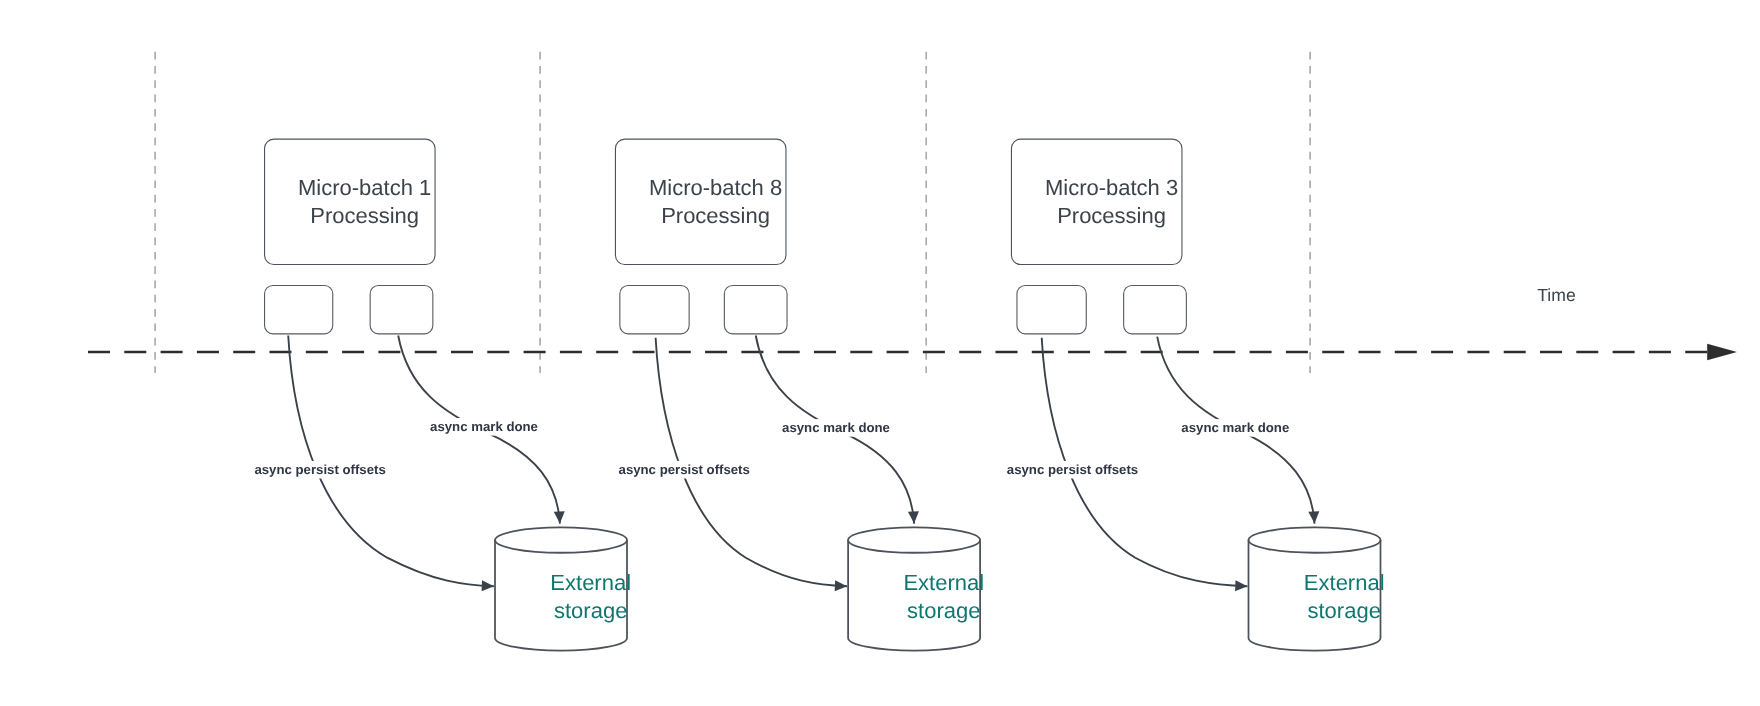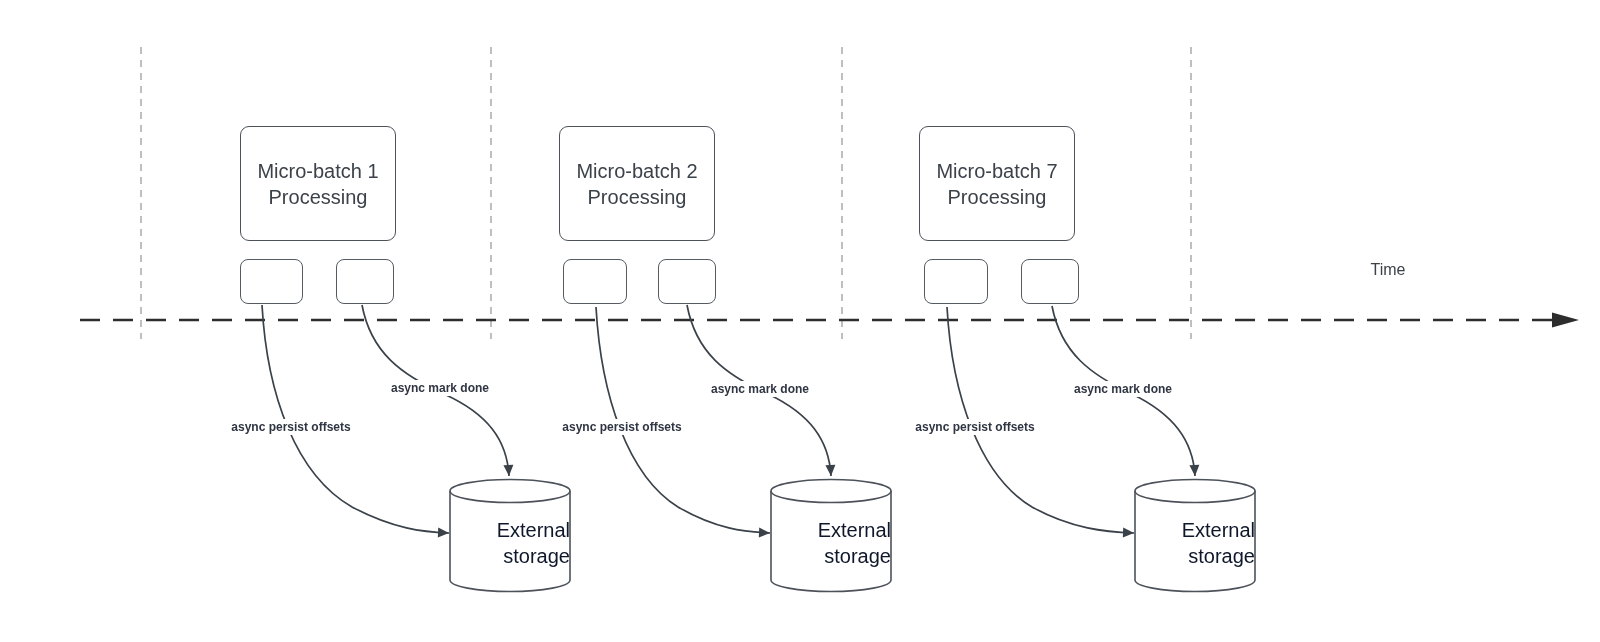--- a/index.html
+++ b/index.html
@@ -5,21 +5,21 @@
   html, body { margin: 0; padding: 0; background: #ffffff; }
   #canvas {
     position: relative;
     width: 1600px;
     height: 642px;
     background: #ffffff;
     font-family: "Liberation Sans", sans-serif;
     overflow: hidden;
   }
   #diagram-svg { position: absolute; left: 0; top: 0; z-index: 1; }
-  .abs { position: absolute; z-index: 2; }
+  .abs { position: absolute; z-index: 2; padding-left: 27px; }
   .mb-box {
     box-sizing: border-box;
     width: 156px; height: 115px;
     border: 1.5px solid #4d525a;
     border-radius: 9px;
     background: #ffffff;
     display: flex; flex-direction: column;
     align-items: center; justify-content: center;
     font-size: 20px; line-height: 26px;
     color: #3c424a; text-align: center;
@@ -35,23 +35,23 @@
     transform: translate(-50%, -50%);
     background: #ffffff;
     padding: 1px 4px;
     font-size: 12px;
     font-weight: bold;
     color: #2f3542;
     white-space: nowrap;
   }
   .storage-label {
     width: 120px;
-    text-align: right;
+    text-align: center;
     font-size: 20px; line-height: 26px;
-    color: #0f172a;
+    color: #0f766e;
   }
   .time-label {
     width: 96px;
     text-align: center;
     font-size: 16px; line-height: 26px;
     color: #3c424a;
   }
 </style>
 </head>
 <body>
@@ -103,34 +103,34 @@
   <div class="abs small-box" style="left:240px; top:259px; width:63px;"></div>
   <div class="abs small-box" style="left:336px; top:259px; width:58px;"></div>
   <div class="abs curve-label" style="left:291px; top:427px;">async persist offsets</div>
   <div class="abs curve-label" style="left:440px; top:388px;">async mark done</div>
   <div class="abs storage-label" style="left:450px; top:517px;">
     <div>External</div>
     <div>storage</div>
   </div>
 
   <div class="abs mb-box" style="left:559px; top:126px;">
-    <span>Micro-batch 2</span>
+    <span>Micro-batch 8</span>
     <span>Processing</span>
   </div>
   <div class="abs small-box" style="left:563px; top:259px; width:64px;"></div>
   <div class="abs small-box" style="left:658px; top:259px; width:58px;"></div>
   <div class="abs curve-label" style="left:622px; top:427px;">async persist offsets</div>
   <div class="abs curve-label" style="left:760px; top:389px;">async mark done</div>
   <div class="abs storage-label" style="left:771px; top:517px;">
     <div>External</div>
     <div>storage</div>
   </div>
 
   <div class="abs mb-box" style="left:919px; top:126px;">
-    <span>Micro-batch 7</span>
+    <span>Micro-batch 3</span>
     <span>Processing</span>
   </div>
   <div class="abs small-box" style="left:924px; top:259px; width:64px;"></div>
   <div class="abs small-box" style="left:1021px; top:259px; width:58px;"></div>
   <div class="abs curve-label" style="left:975px; top:427px;">async persist offsets</div>
   <div class="abs curve-label" style="left:1123px; top:389px;">async mark done</div>
   <div class="abs storage-label" style="left:1135px; top:517px;">
     <div>External</div>
     <div>storage</div>
   </div>

